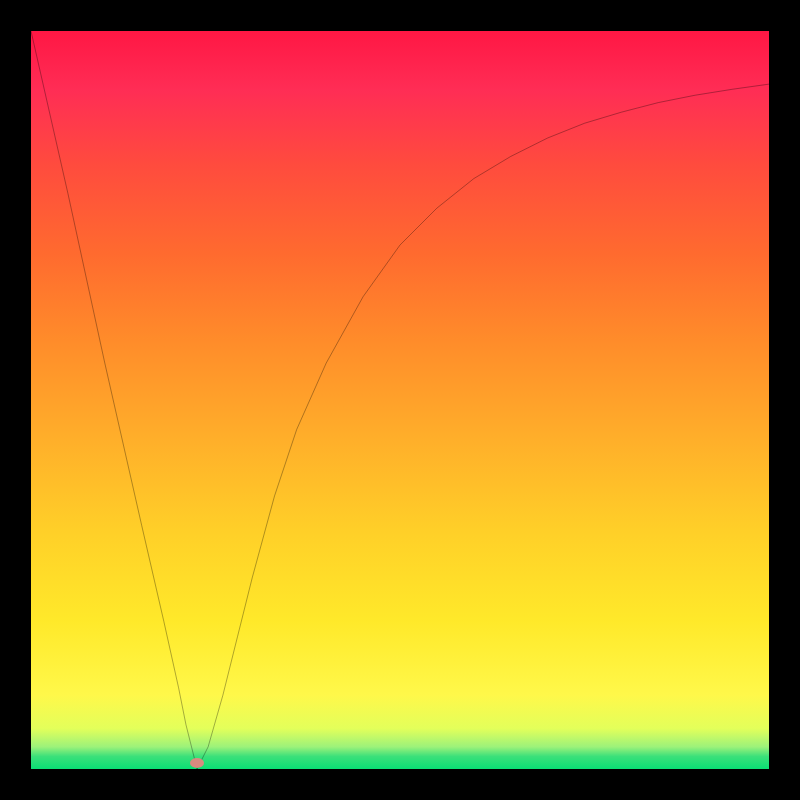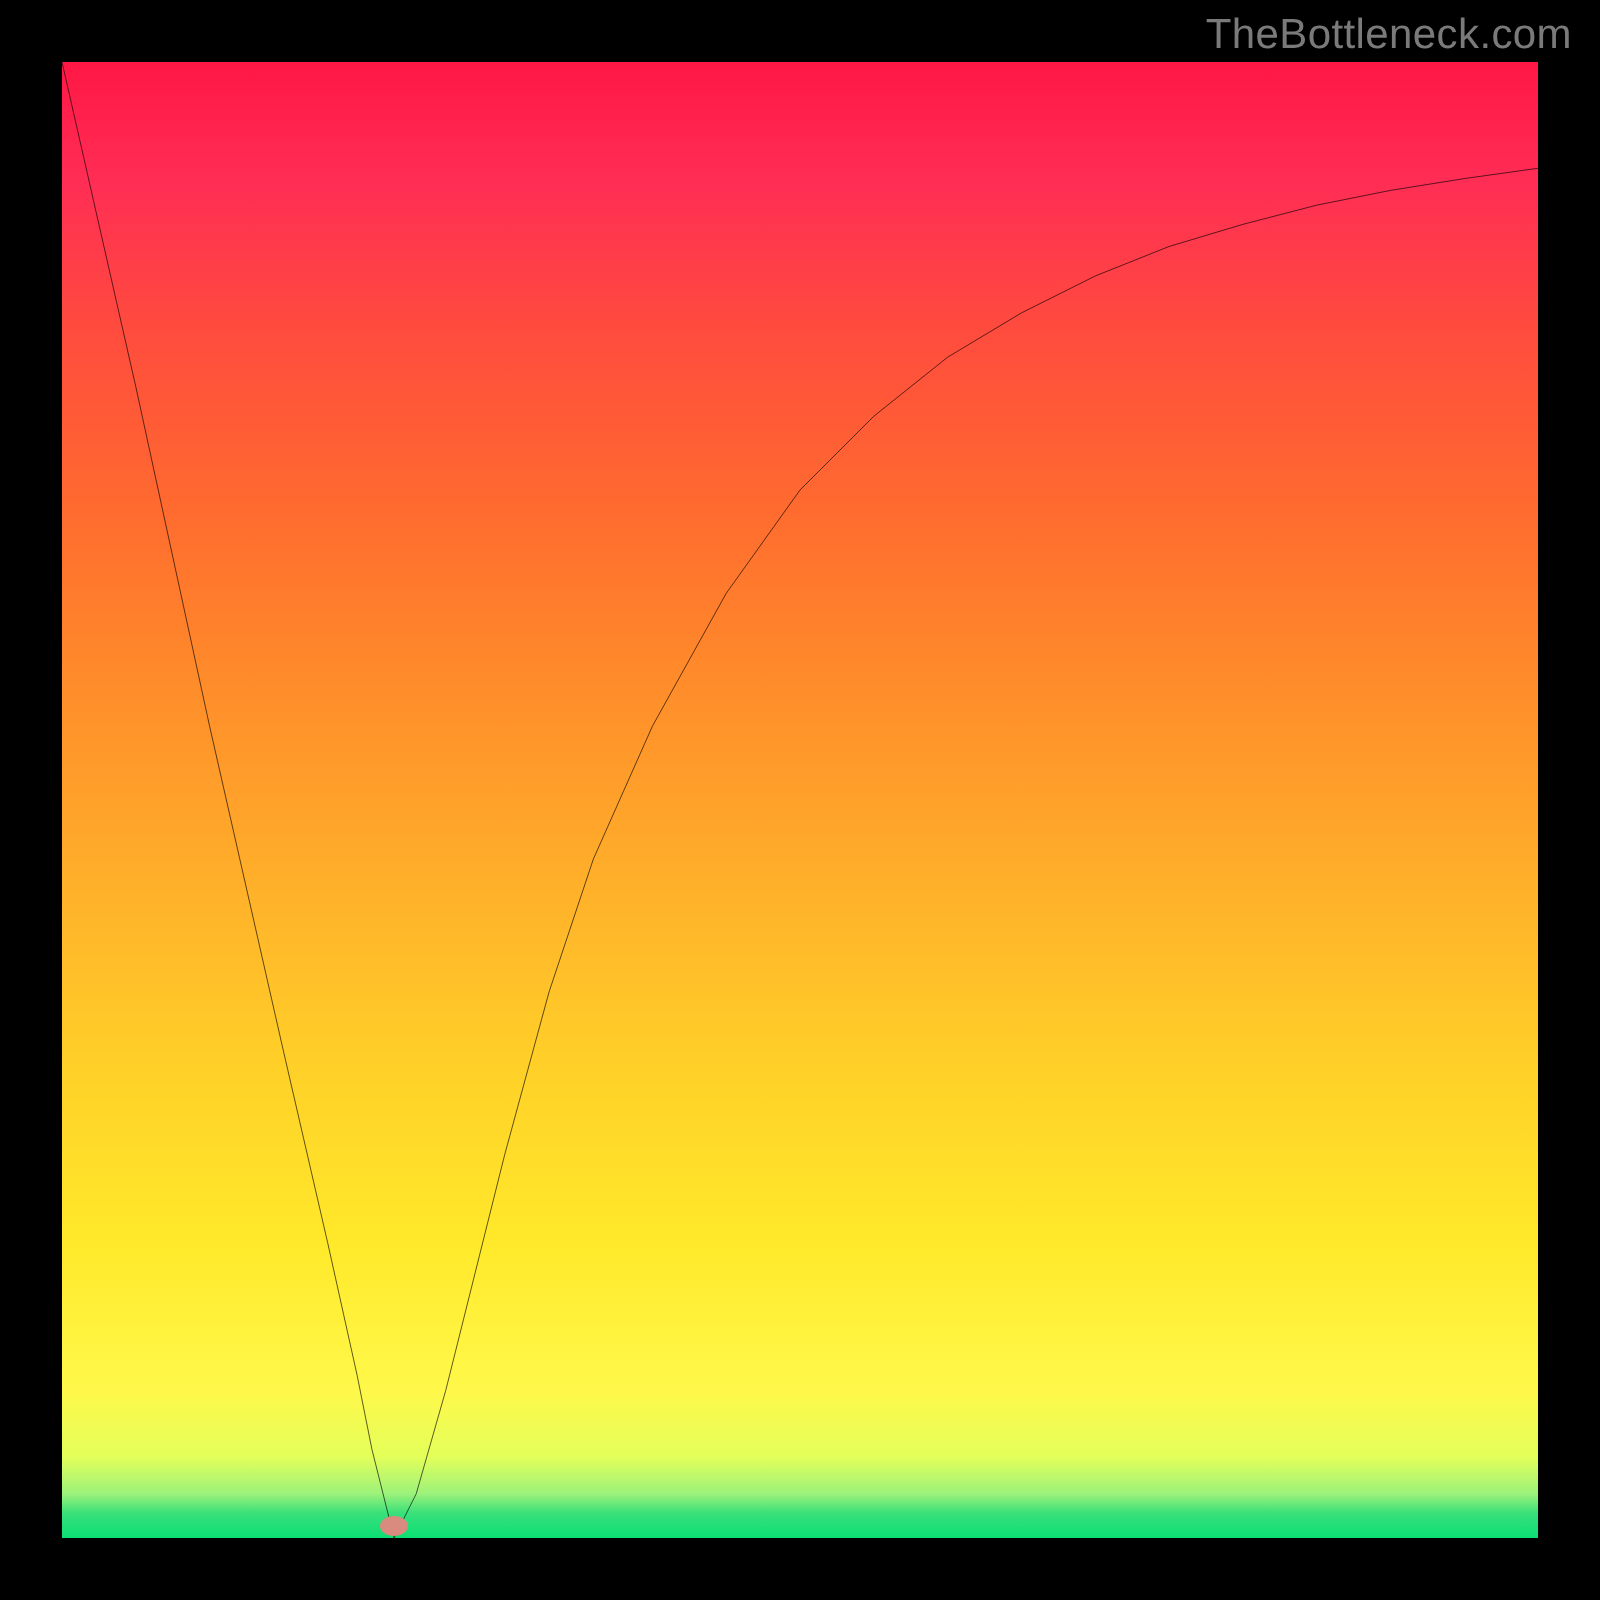--- a/index.html
+++ b/index.html
@@ -64,21 +64,20 @@
     font-size: 21px;
     letter-spacing: 0.2px;
     font-weight: 400;
     user-select: none;
   }
 </style>
 </head>
 <body>
 
 <div class="frame">
-  <div class="watermark">TheBottleneck.com</div>
 
   <div class="plot">
     <svg class="curve-svg" viewBox="0 0 100 100" preserveAspectRatio="none">
       <path id="curve-path" d="M0.00 0.00 L5.00 22.00 L10.00 45.00 L15.00 67.00 L18.00 80.00 L20.00 89.00 L21.00 94.00 L22.50 100.00 L24.00 97.00 L26.00 90.00 L28.00 82.00 L30.00 74.00 L33.00 63.00 L36.00 54.00 L40.00 45.00 L45.00 36.00 L50.00 29.00 L55.00 24.00 L60.00 20.00 L65.00 17.00 L70.00 14.50 L75.00 12.50 L80.00 11.00 L85.00 9.70 L90.00 8.70 L95.00 7.90 L100.00 7.20" fill="none" stroke="#000" stroke-width="0.32" vector-effect="non-scaling-stroke" stroke-linejoin="round"></path>
     </svg>
     <div id="optimal-marker" class="marker" style="left: 22.5%; top: 99.2%;"></div>
   </div>
 </div>
 
 </body></html>

